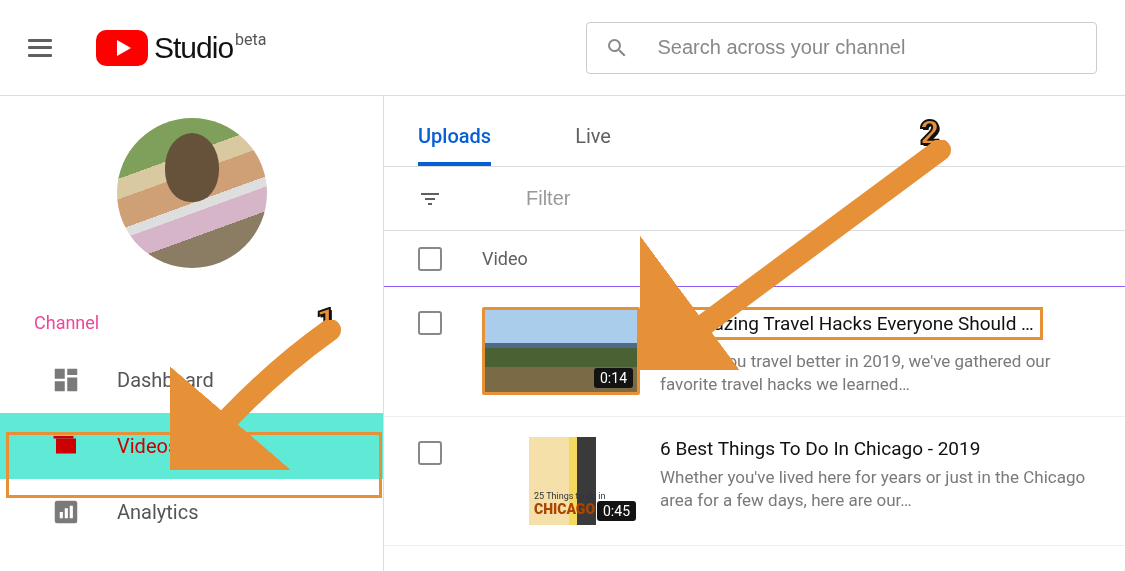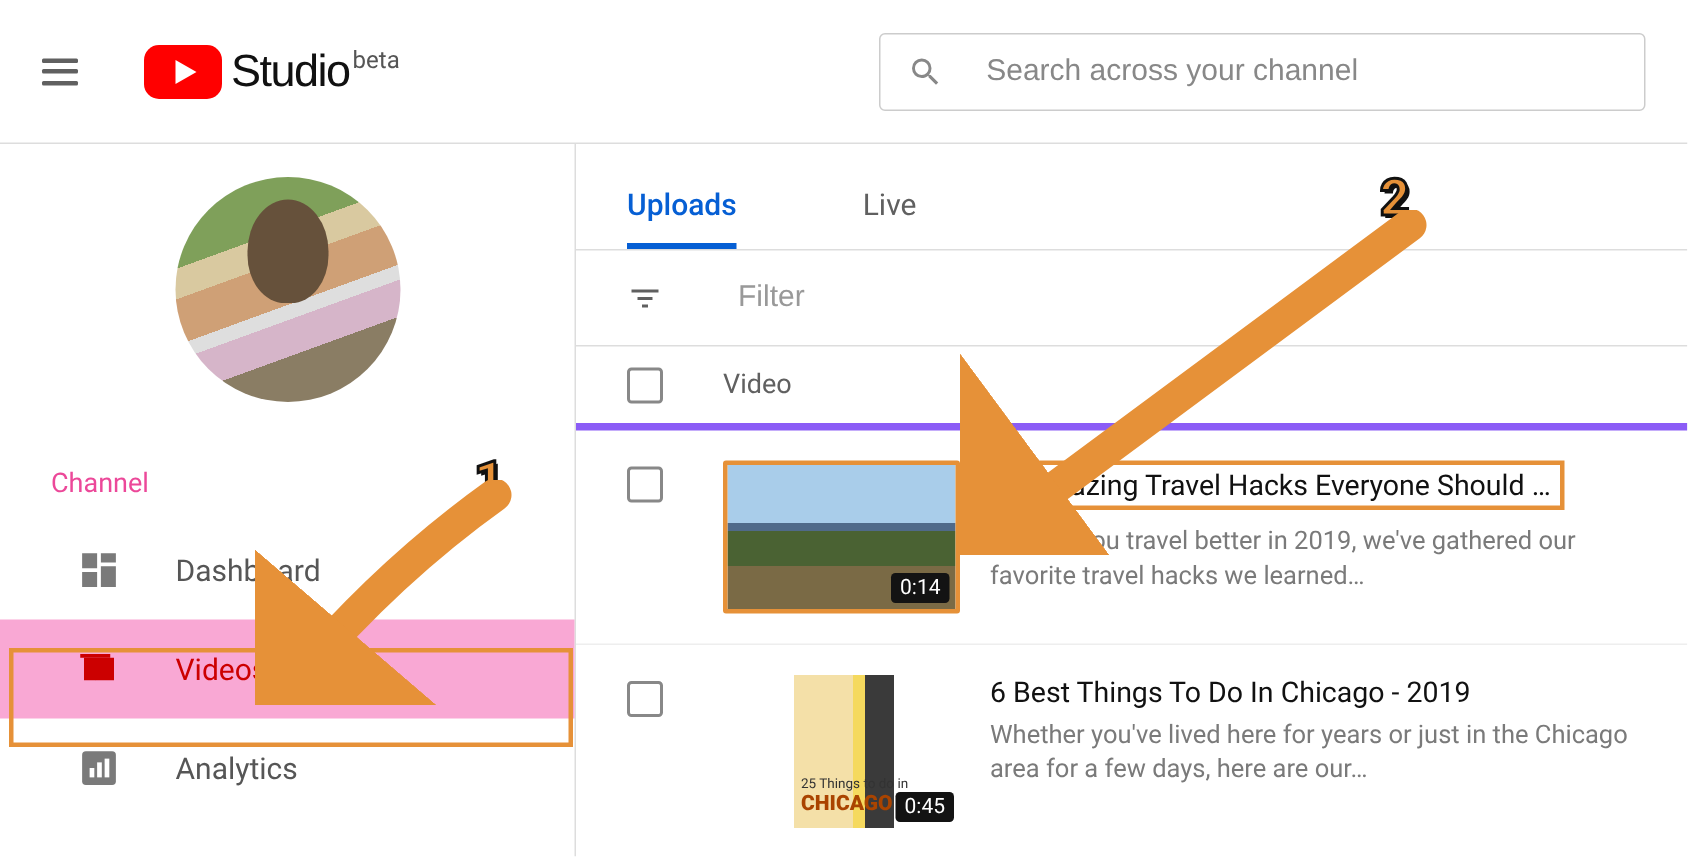--- a/index.html
+++ b/index.html
@@ -17,42 +17,42 @@
   .search-input { border:none; outline:none; font-size:20px; color:#888; flex:1; background:transparent;}
   .search-input::placeholder { color:#888;}
   .body { display:flex; height:calc(100% - 96px);}
   .sidebar { width:384px; border-right:1px solid #ddd; padding-top:22px; }
   .avatar-wrap { display:flex; justify-content:center; }
   .avatar { width:150px; height:150px; border-radius:50%; overflow:hidden; background:linear-gradient(160deg,#7fa05a 0 30%,#d9c9a0 30% 40%,#cfa076 40% 55%,#dedede 55% 60%,#d6b5c9 60% 72%,#8a7d64 72% 100%); position:relative;}
   .avatar::after{content:"";position:absolute;left:32%;top:10%;width:36%;height:46%;background:#66513b;border-radius:50% 50% 46% 46%;} 
   .channel-label { font-size:18px; color:#ec4899; padding:44px 0 14px 34px; }
   .nav-item { display:flex; align-items:center; height:66px; padding-left:51px; font-size:20px; color:#565656; cursor:pointer;}
   .nav-item .icon { width:30px; height:30px; margin-right:36px; display:flex; align-items:center; justify-content:center;}
-  .nav-item.active { background:#f9a8d4; color:#cc0000;}
+  .nav-item.active { background:#5eead4; color:#cc0000;}
   .nav-item.active .icon svg path { fill:#cc0000;}
   .highlight1 { border:3px solid #e69138; position:absolute; left:6px; top:432px; width:376px; height:66px; pointer-events:none;}
   .annot { position:absolute; font-size:34px; font-weight:900; color:#e69138; -webkit-text-stroke:2px #111; text-shadow:2px 2px 0 #111;}
   .annot1 { left:316px; top:300px;}
   .annot2 { left:920px; top:112px;}
   .arrow { position:absolute; pointer-events:none;}
   .main { flex:1; padding:28px 0 0 34px; overflow:hidden;}
   .tabs { display:flex; gap:84px; font-size:20px; }
   .tab { padding-bottom:14px; color:#606060; cursor:pointer;}
   .tab.active { color:#065fd4; font-weight:500; border-bottom:4px solid #065fd4;}
   .tabline { border-bottom:1px solid #ddd; margin-left:-34px;}
   .filter-row { display:flex; align-items:center; height:64px; border-bottom:1px solid #ddd; margin-left:-34px; padding-left:34px;}
   .filter-icon { width:24px; height:24px; margin-right:50px;}
-  .filter-input { border:none; outline:none; font-size:20px; color:#999; background:transparent;}
+  .filter-input { border:none; outline:none; font-size:20px; color:#999; background:transparent;margin-left:34px;}
   .filter-input::placeholder{color:#999;}
-  .col-header{ display:flex; align-items:center; height:56px; border-bottom:5px solid #8b5cf6; margin-left:-34px; padding-left:34px;}
+  .col-header{ display:flex; align-items:center; height:56px; border-bottom:1px solid #8b5cf6; margin-left:-34px; padding-left:34px;}
   .checkbox{ width:24px; height:24px; border:2px solid #888; border-radius:3px; cursor:pointer;}
   .col-title{ font-size:18px; color:#606060; margin-left:40px;}
   .row{ display:flex; padding:20px 0 20px 0; border-bottom:1px solid #eee; margin-left:-34px; padding-left:34px;}
   .row .checkbox{ margin-top:4px;}
-  .thumb{ width:158px; height:102px; margin-left:40px; position:relative; border-radius:2px; overflow:hidden; cursor:pointer;}
+  .thumb{ width:158px; height:88px; margin-left:40px; position:relative; border-radius:2px; overflow:hidden; cursor:pointer;}
   .thumb.first{ border:3px solid #e69138;}
   .thumb .dur{ position:absolute; right:4px; bottom:4px; background:#131313; color:#fff; font-size:14px; padding:2px 6px; border-radius:3px;}
   .thumb-bg1{ background:linear-gradient(#a9cdea 0 40%,#506a8a 40% 46%,#4a6233 46% 70%,#7a6a45 70% 100%);}
   .thumb-bg2{ background:linear-gradient(90deg,#fff 0 30%,#f4e0a8 30% 55%,#f5d95e 55% 60%,#3a3a3a 60% 72%,#fff 72% 100%);}
   .thumb-bg2::before{content:"25 Things to do in";position:absolute;left:52px;bottom:24px;font-size:9px;color:#333;}
   .thumb-bg2::after{content:"CHICAGO";position:absolute;left:52px;bottom:8px;font-size:14px;font-weight:900;color:#a40;}
   .vtext{ margin-left:20px; flex:1; min-width:0; padding-right:18px;}
   .vtitle{ font-size:19px; color:#111; white-space:nowrap; overflow:hidden; text-overflow:ellipsis;}
   .vtitle.first{ border:3px solid #e69138; padding:2px 6px; display:inline-block; max-width:100%;}
   .vdesc{ font-size:17px; color:#7a7a7a; margin-top:6px; line-height:1.35;}

